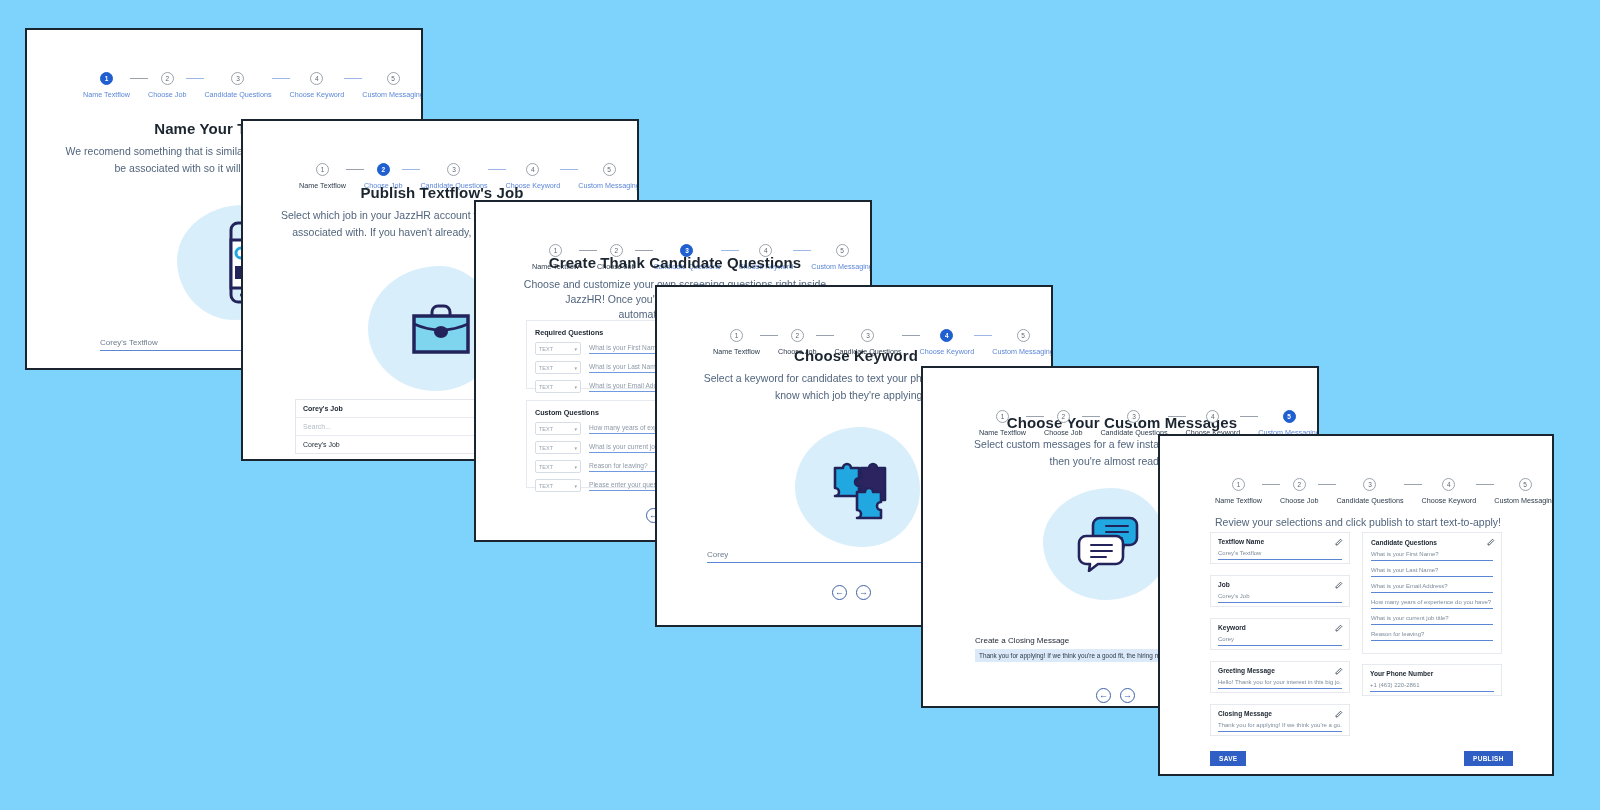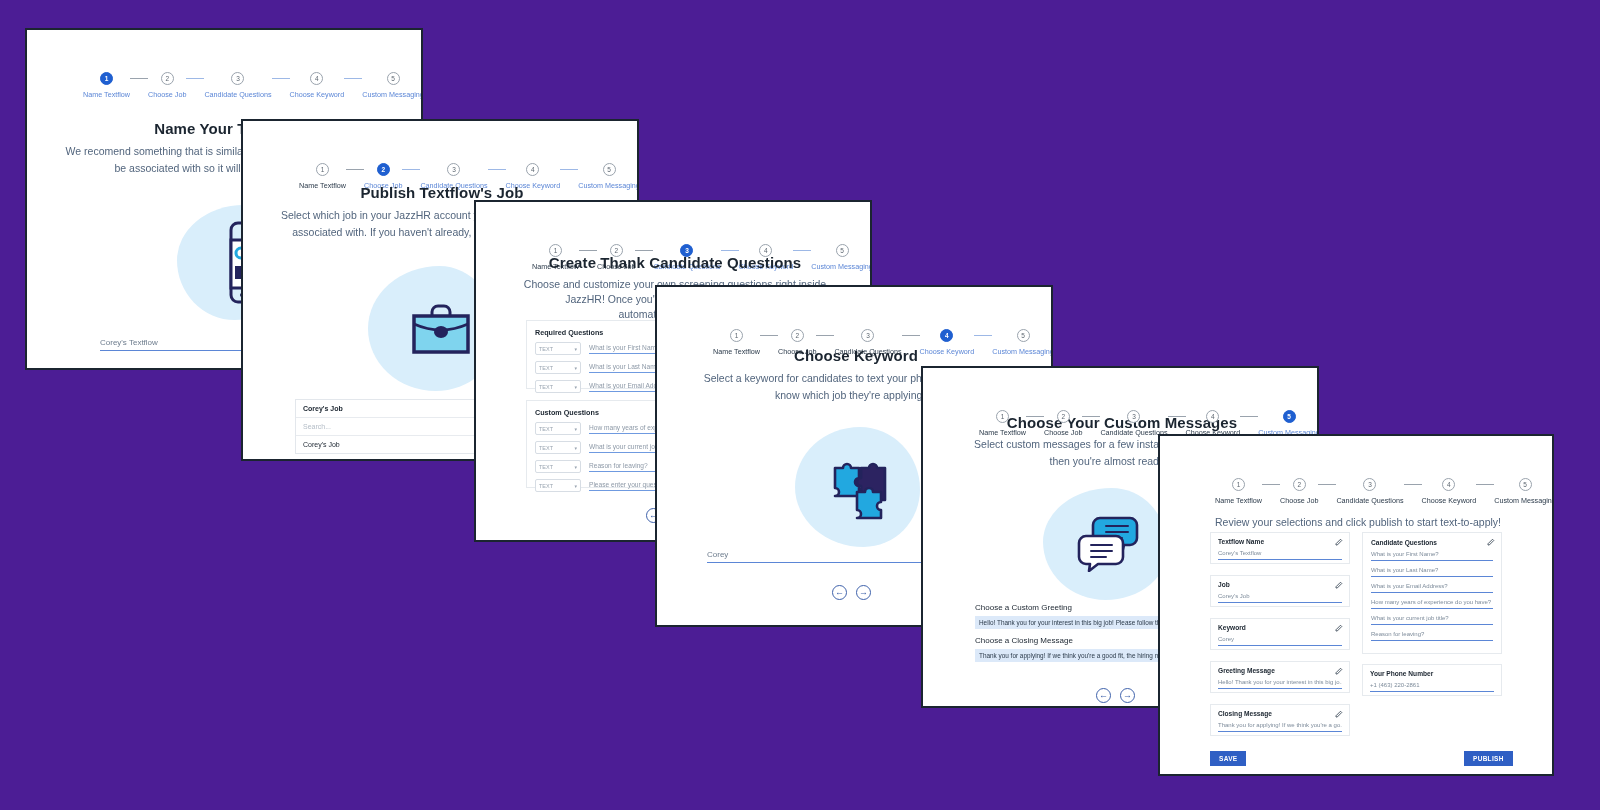--- a/index.html
+++ b/index.html
@@ -2,21 +2,21 @@
 <html><head>
 <meta charset="utf-8">
 <style>
   * { box-sizing: border-box; margin: 0; padding: 0; }
   html, body {
     width: 1600px; height: 810px;
     background: #ffffff;
     font-family: "Liberation Sans", sans-serif;
     overflow: hidden;
   }
-  .stage { position: relative; width: 1600px; height: 810px; background:#4c1d95; }
+  .stage { position: relative; width: 1600px; height: 810px; background:#7dd3fc; }
 
   .card {
     position: absolute;
     background: #ffffff;
     border: 2px solid #1b2530;
     overflow: hidden;
   }
 
   
   .close-x {
@@ -410,26 +410,22 @@
     <div class="h-sub" style="left:14px; top:85px; width:370px;">then you're almost ready-to-go!</div>
 
     <div class="blob" style="left:120px; top:120px; width:125px; height:112px; border-radius:55% 45% 50% 50% / 48% 54% 46% 52%;"></div>
     <svg class="art" style="left:153px; top:148px;" width="66" height="56" viewBox="0 0 66 56">
       <path d="M24 2 h30 a7 7 0 0 1 7 7 v13 a7 7 0 0 1-7 7 h-6 l-2 8 -8-8 h-14 a7 7 0 0 1-7-7 V9 a7 7 0 0 1 7-7z" fill="#22a8e0" stroke="#23235c" stroke-width="2.6" stroke-linejoin="round"></path>
       <path d="M30 10 h22 M30 16 h22 M30 22 h16" stroke="#23235c" stroke-width="2" stroke-linecap="round"></path>
       <path d="M10 20 h30 a7 7 0 0 1 7 7 v14 a7 7 0 0 1-7 7 h-18 l-9 7 1-7 h-4 a7 7 0 0 1-7-7 V27 a7 7 0 0 1 7-7z" fill="#ffffff" stroke="#23235c" stroke-width="2.6" stroke-linejoin="round"></path>
       <path d="M15 29 h21 M15 35 h21 M15 41 h15" stroke="#23235c" stroke-width="2" stroke-linecap="round"></path>
     </svg>
 
-    <div class="msgbox" style="left:52px; top:235px; width:296px;">
-      <div class="msg-label">Choose a Custom Greeting</div>
-      <div class="msg-val">Hello! Thank you for your interest in this big job! Please follow the instructions.</div>
-    </div>
     <div class="msgbox" style="left:52px; top:268px; width:296px;">
-      <div class="msg-label">Choose a Closing Message</div>
+      <div class="msg-label">Create a Closing Message</div>
       <div class="msg-val">Thank you for applying! If we think you're a good fit, the hiring manager will contact you.</div>
     </div>
 
     <div class="nav" style="left:173px; top:320px;">
       <div class="navbtn">←</div>
       <div class="navbtn">→</div>
     </div>
   </div>
 
   <div class="card" style="left:1158px; top:434px; width:396px; height:342px;">

